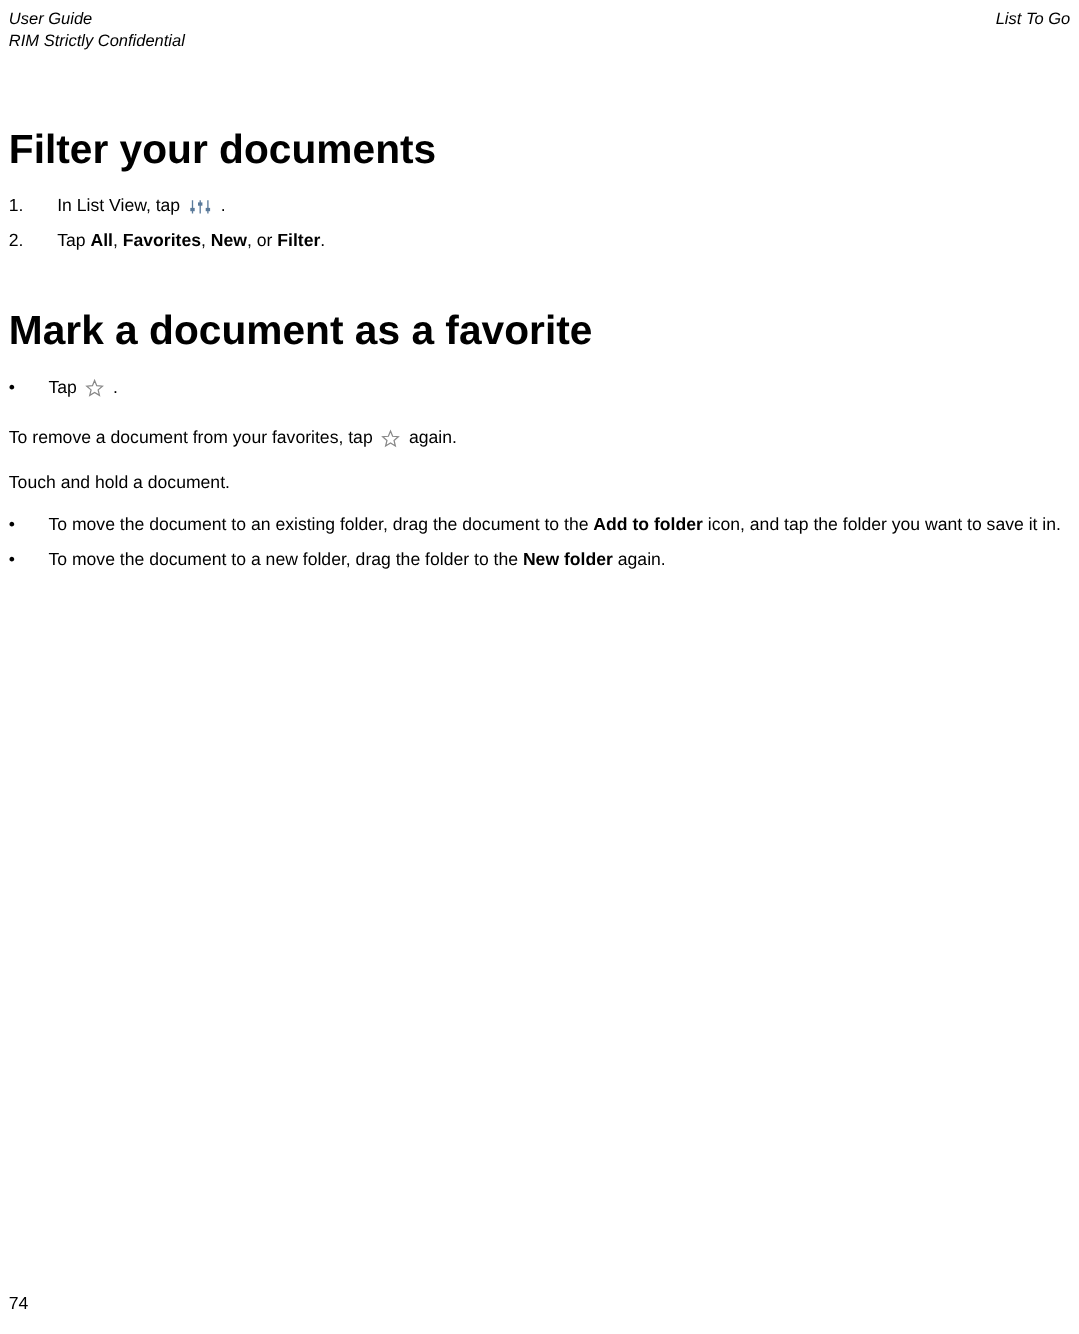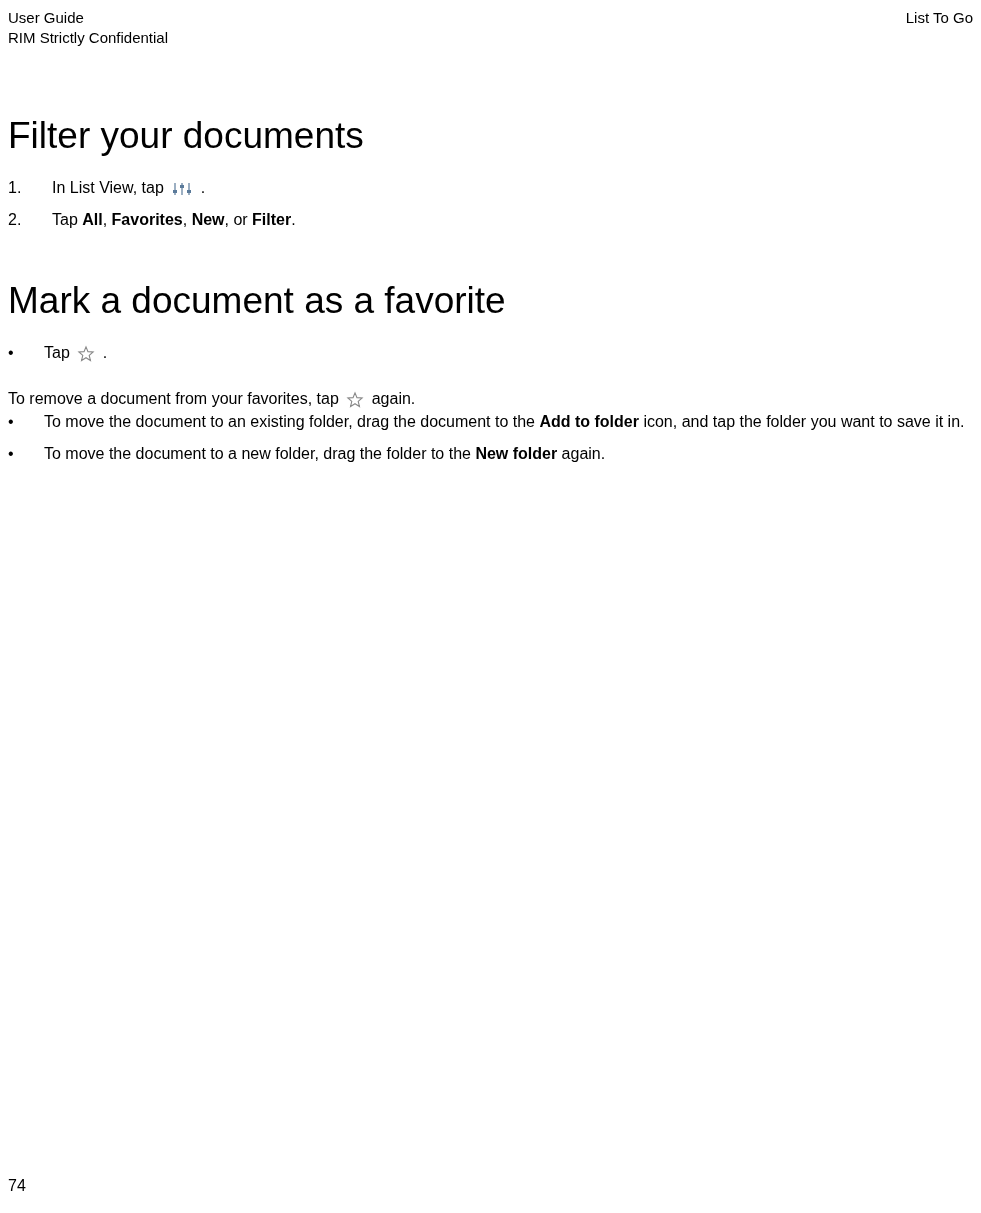--- a/index.html
+++ b/index.html
@@ -15,31 +15,32 @@
       color: #000;
       position: relative;
       padding: 8px 0;
     }
     .header {
       display: flex;
       justify-content: space-between;
       padding: 0 8px;
       font-size: 15px;
       line-height: 1.3;
+      font-style: italic;
     }
     .header-left {
       display: flex;
       flex-direction: column;
     }
     .content {
       padding: 0 8px;
     }
     h2 {
       font-size: 37px;
-      font-weight: 400;
+      font-weight: 700;
       margin-top: 68px;
       margin-bottom: 20px;
     }
     h2.second {
       margin-top: 48px;
     }
     h2.third {
       margin-top: 52px;
     }
     .ol-item {
@@ -151,20 +152,21 @@
     <span>To remove a document from your favorites, tap </span>
     <span class="icon-inline">
       <svg width="18" height="18" viewBox="0 0 24 24">
         <path d="M12 2.5 L14.6 8.8 L21.5 9.4 L16.3 13.9 L17.9 20.6 L12 17 L6.1 20.6 L7.7 13.9 L2.5 9.4 L9.4 8.8 Z" fill="none" stroke="#888" stroke-width="1.5"></path>
       </svg>
     </span>
     <span> again.</span>
   </div>
 
 
+  <div class="para" style="margin-top:18px;margin-bottom:16px;">Touch and hold a document.</div>
 
   <div class="ul-item">
     <div class="ul-marker">•</div>
     <div class="ul-content">
       <span>To move the document to an existing folder, drag the document to the </span><span class="bold">Add to folder</span><span> icon, and tap the folder you want to save it in.</span>
     </div>
   </div>
 
   <div class="ul-item">
     <div class="ul-marker">•</div>

